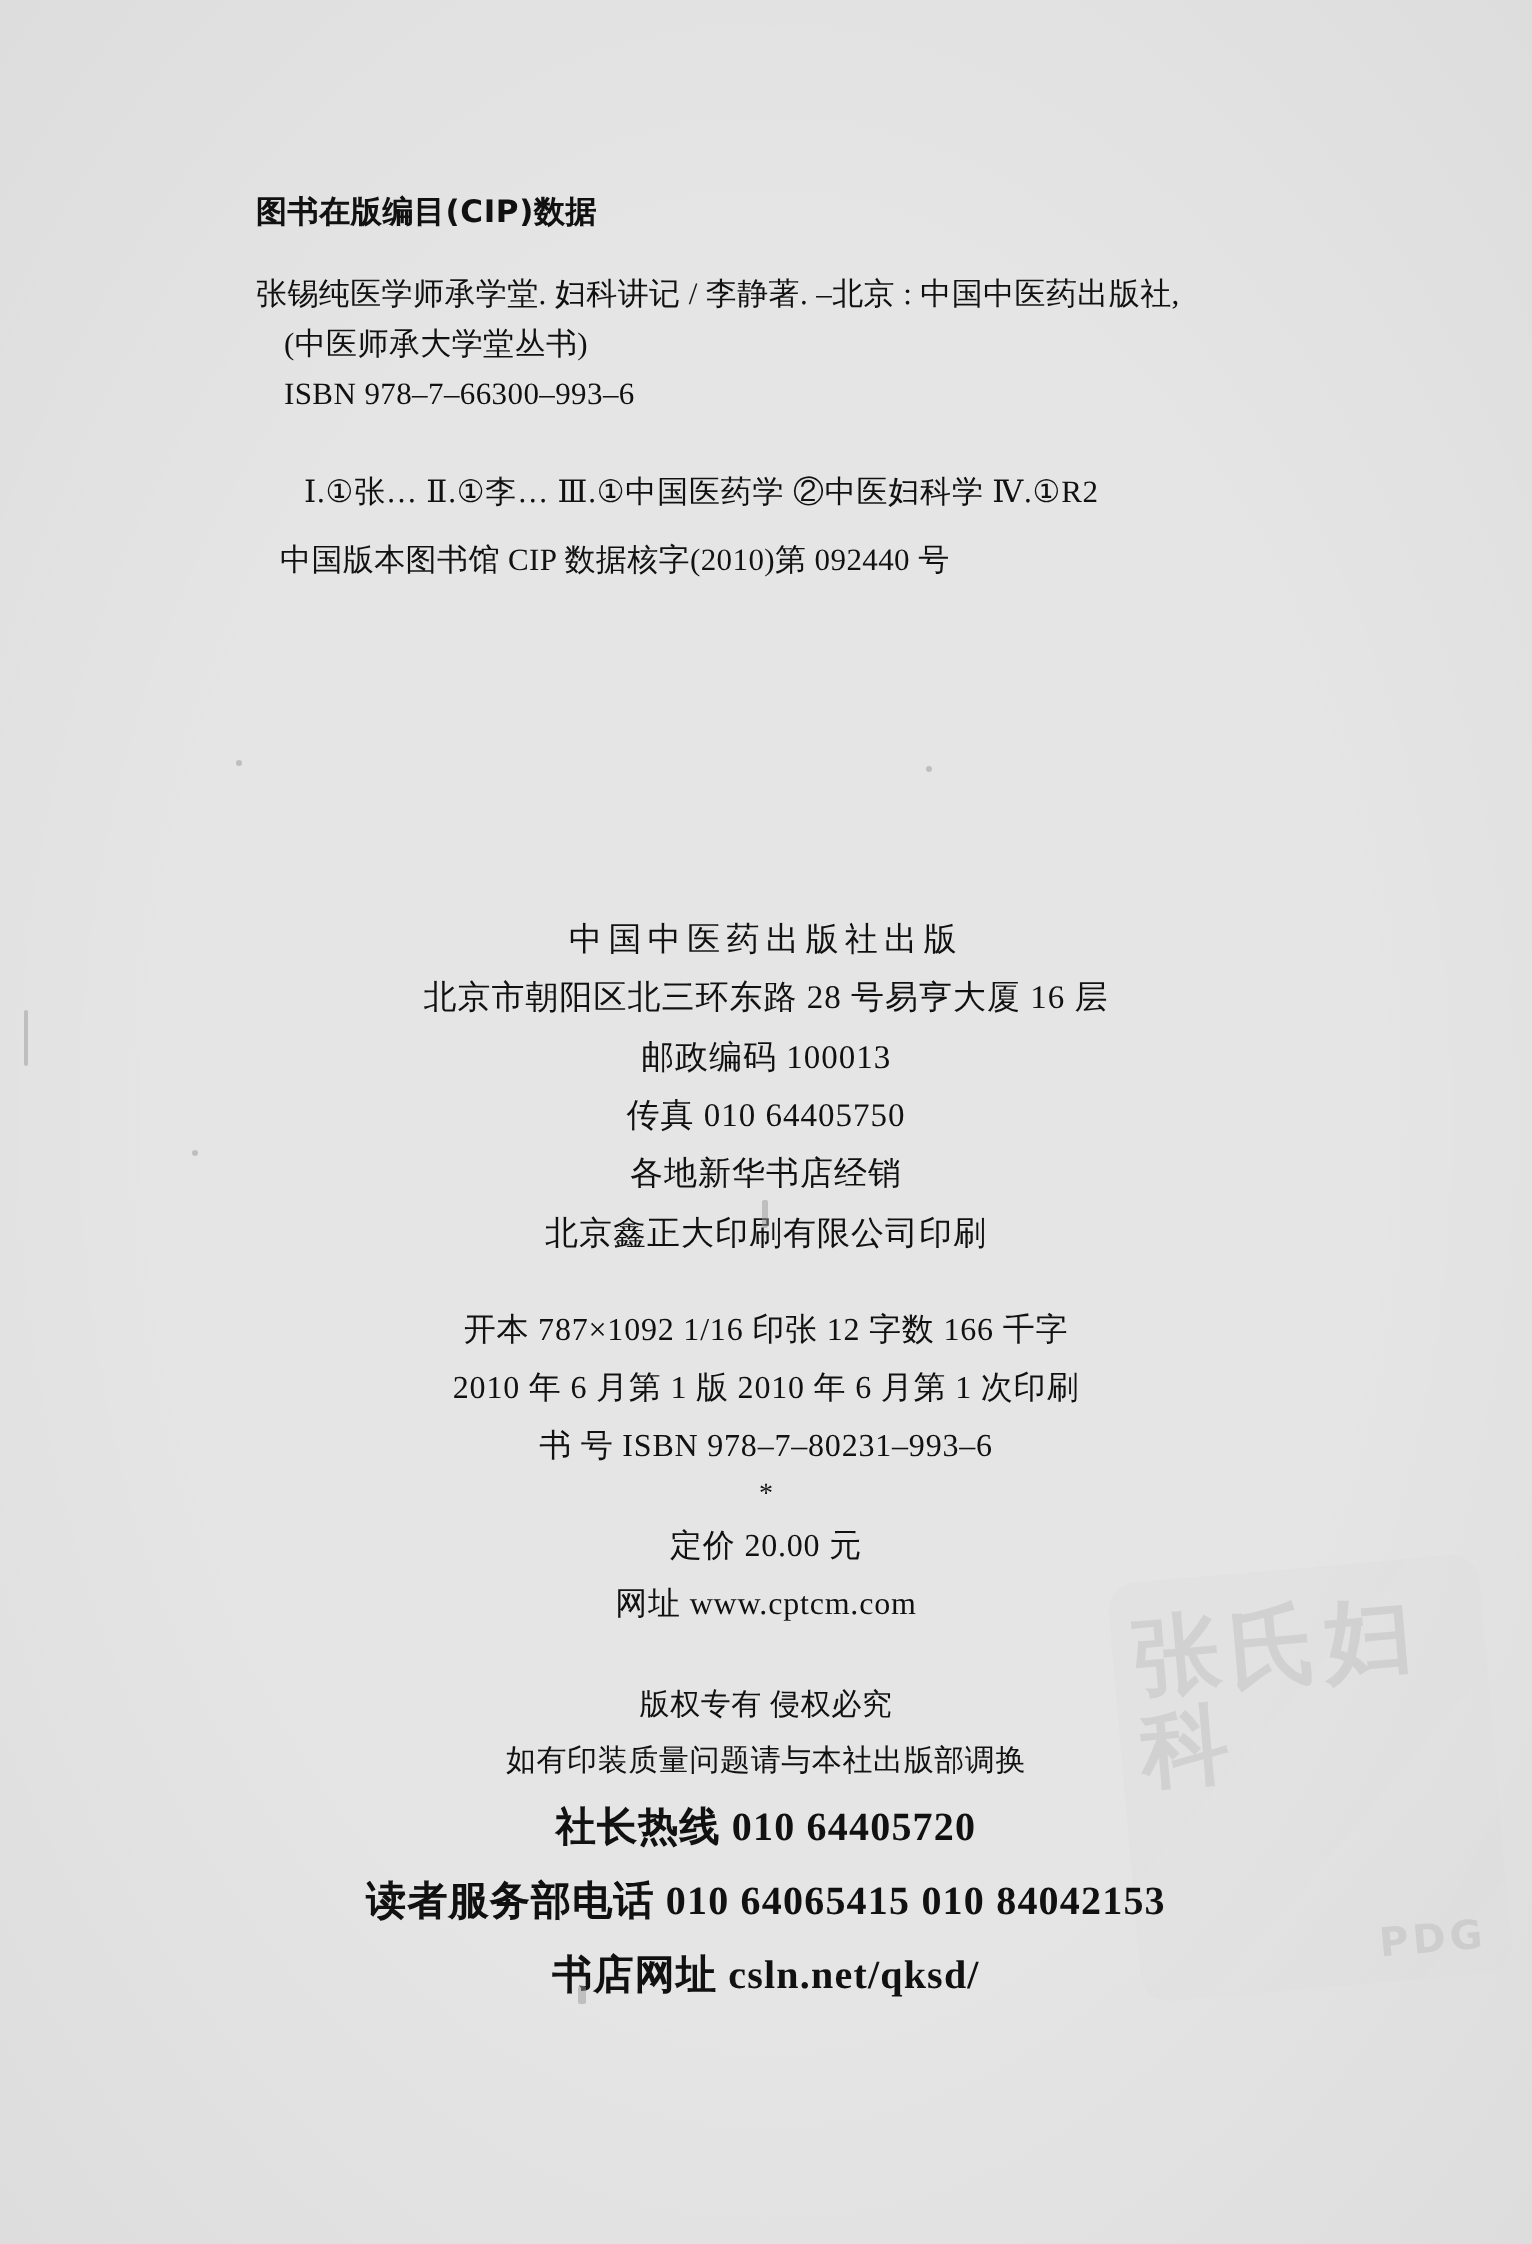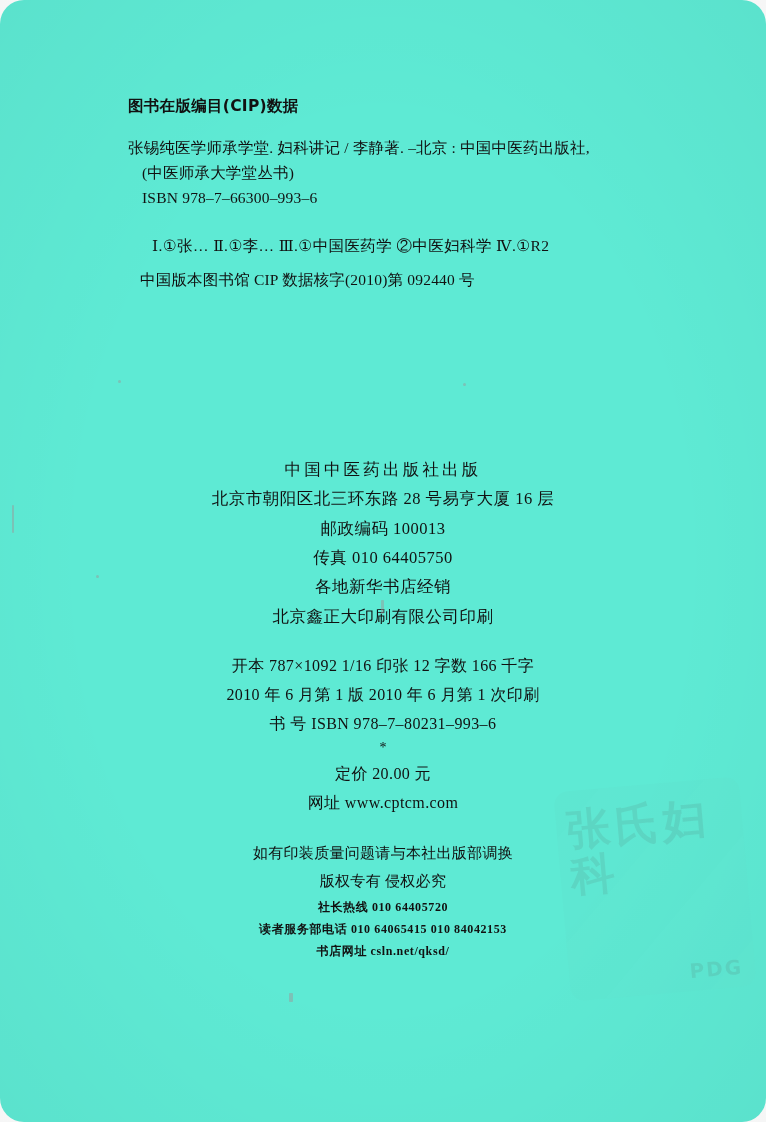--- a/index.html
+++ b/index.html
@@ -12,22 +12,21 @@
     background: #ffffff;
     font-family: "Liberation Serif", "DejaVu Serif", serif;
     color: #111111;
     position: relative;
     overflow: hidden;
   }
 
   .page {
     position: absolute;
     inset: 0;
-    background: #5eead4;
-    border-radius: 24px;
+    background: #e5e5e5;
   }
 
   
   .page::before {
     content: "";
     position: absolute;
     inset: 0;
     background:
       radial-gradient(ellipse at 50% 50%, rgba(255,255,255,0) 55%, rgba(0,0,0,0.035) 100%);
     pointer-events: none;
@@ -119,21 +118,21 @@
   }
 
   .footer .l {
     font-size: 15px;
     line-height: 1.85;
     letter-spacing: 0.3px;
   }
 
   .footer .l.strong {
     font-weight: bold;
-    font-size: 12px;
+    font-size: 20px;
     letter-spacing: 0.6px;
   }
 
   
   .watermark {
     position: absolute;
     right: 18px;
     bottom: 128px;
     width: 186px;
     height: 210px;
@@ -204,22 +203,22 @@
   <div class="specs">
     <div class="l">开本 787×1092    1/16   印张 12    字数 166 千字</div>
     <div class="l">2010 年 6 月第 1 版   2010 年 6 月第 1 次印刷</div>
     <div class="l">书  号 ISBN 978–7–80231–993–6</div>
     <div class="star">*</div>
     <div class="l">定价 20.00 元</div>
     <div class="l">网址 www.cptcm.com</div>
   </div>
 
   <div class="footer">
+    <div class="l">版权专有   侵权必究</div>
     <div class="l">如有印装质量问题请与本社出版部调换</div>
-    <div class="l">版权专有   侵权必究</div>
     <div class="l strong">社长热线   010 64405720</div>
     <div class="l strong">读者服务部电话   010 64065415   010 84042153</div>
     <div class="l strong">书店网址   csln.net/qksd/</div>
   </div>
 
   <div class="watermark">
     <div class="wm-box"></div>
     <div class="wm-text">张氏妇科</div>
     <div class="wm-tag">PDG</div>
   </div>

